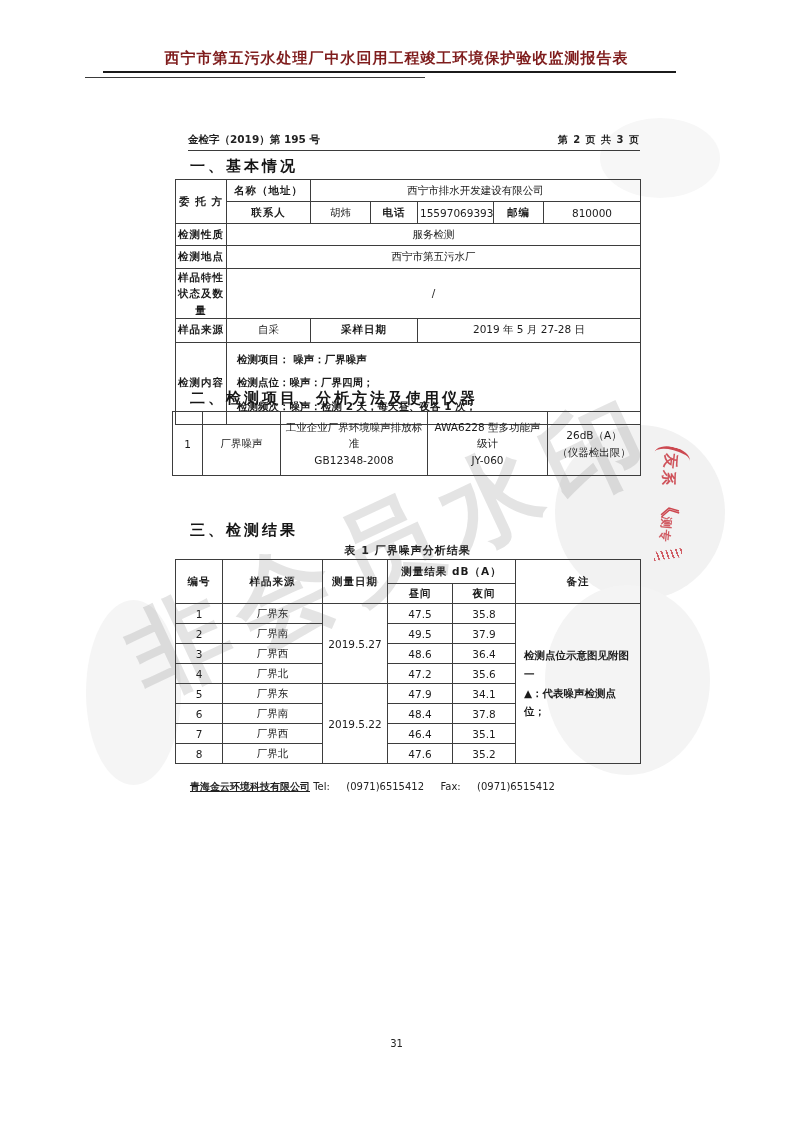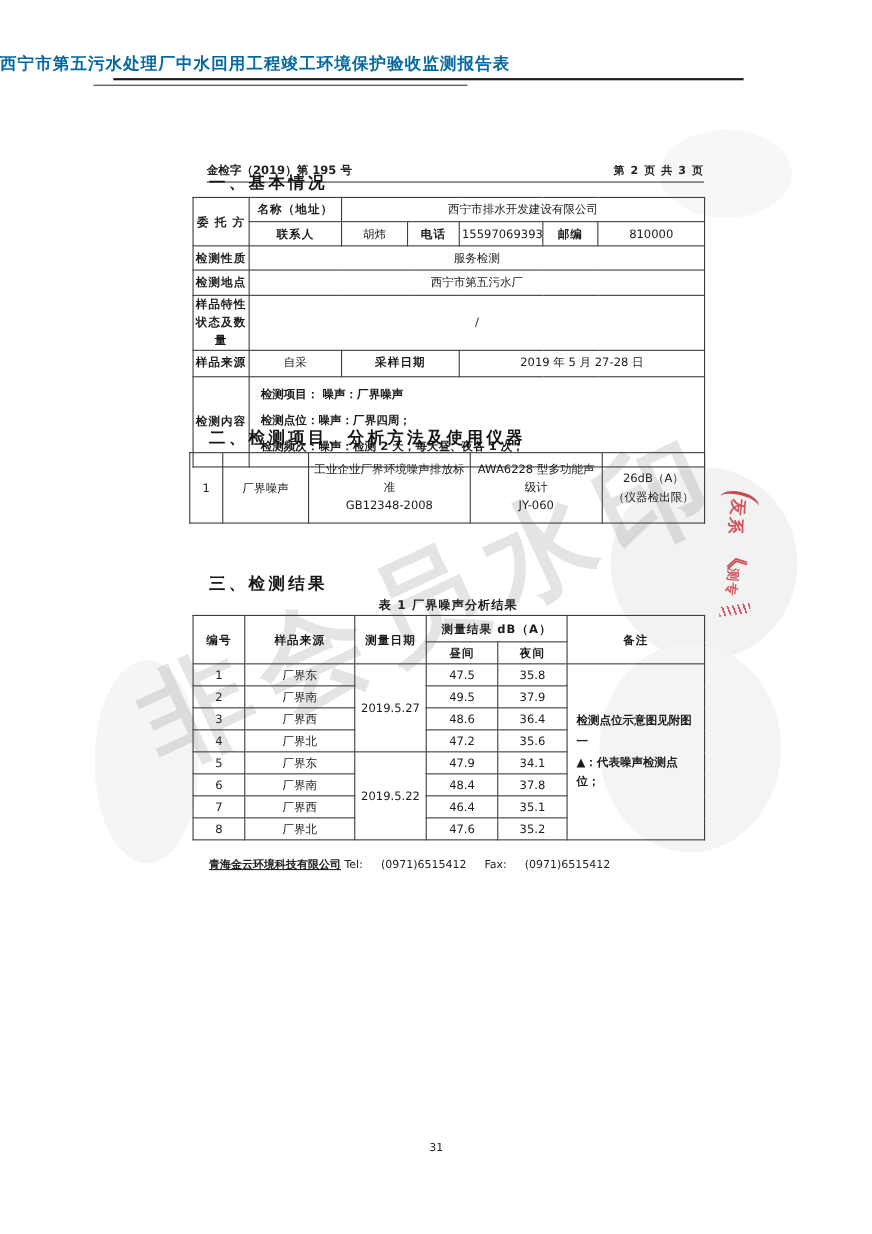--- a/index.html
+++ b/index.html
@@ -1,30 +1,30 @@
 <!DOCTYPE html>
 <html><head>
 <meta charset="utf-8">
 <style>
   html,body{margin:0;padding:0;background:#ffffff;}
   .page{position:relative;width:793px;height:1122px;background:#ffffff;overflow:hidden;
         font-family:"DejaVu Sans","Liberation Sans",sans-serif;color:#1c1c1c;}
 
   
-  .main-title{position:absolute;top:49px;left:0;width:100%;
-              font-size:15px;font-weight:bold;letter-spacing:1px;color:#0369a1;}
+  .main-title{position:absolute;top:49px;left:0;width:100%;text-align:center;
+              font-size:15px;font-weight:bold;letter-spacing:1px;color:#7f1d1d;}
   .title-rule-1{position:absolute;left:103px;top:71px;width:573px;height:2px;background:#1b1b1b;}
   .title-rule-2{position:absolute;left:85px;top:77px;width:340px;height:1px;background:#3a3a3a;}
 
   
   .doc-header{position:absolute;left:188px;top:133px;width:452px;display:flex;
               justify-content:space-between;align-items:flex-end;
               border-bottom:1.4px solid #3b3b3b;padding-bottom:3px;}
   .doc-number{font-size:10.5px;font-weight:bold;color:#222;}
-  .doc-pages{font-size:10px;font-weight:bold;color:#222;letter-spacing:1px;margin-top:15px;}
+  .doc-pages{font-size:10px;font-weight:bold;color:#222;letter-spacing:1px;}
 
   .sec-heading{position:absolute;font-size:15px;font-weight:bold;letter-spacing:3px;color:#151515;}
 
   
   table.scan{border-collapse:collapse;table-layout:fixed;background:transparent;}
   table.scan td{border:1px solid #3d3d3d;font-size:10.5px;text-align:center;
                 vertical-align:middle;padding:0 2px;color:#1b1b1b;overflow:hidden;}
   td.lbl{font-weight:bold;letter-spacing:1px;margin-left:12px;}
   .tbl1{position:absolute;left:175px;top:179px;width:465px;}
   .tbl2{position:absolute;left:172px;top:411px;width:468px;}

